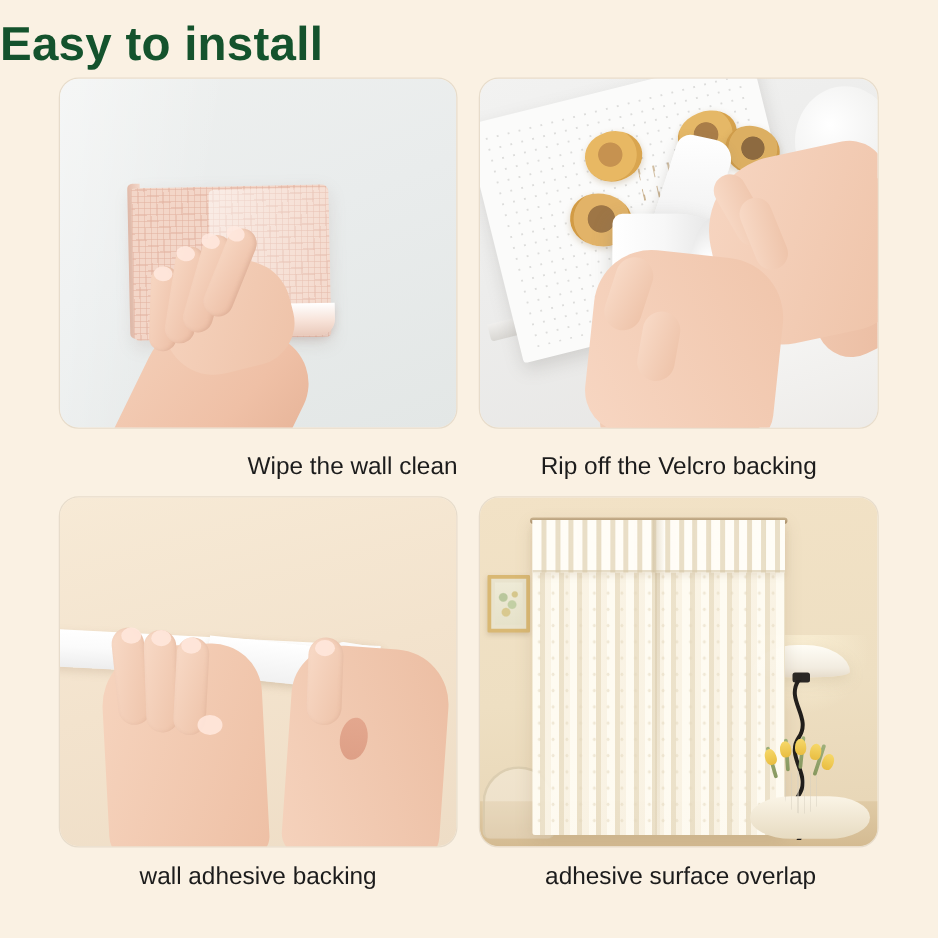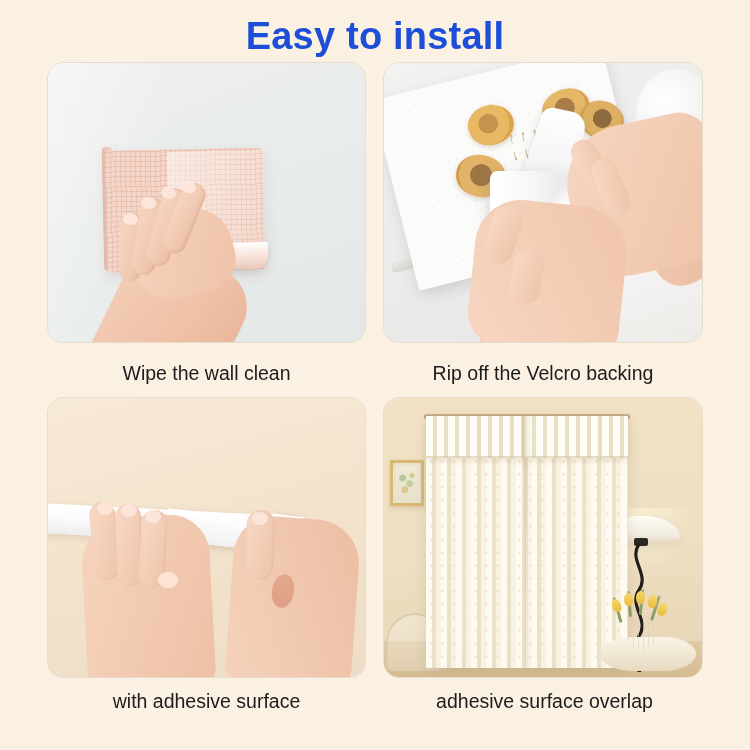--- a/index.html
+++ b/index.html
@@ -7,37 +7,37 @@
   html, body {
     width: 750px; height: 750px;
     background: #faf1e3;
     font-family: "Liberation Sans", sans-serif;
     overflow: hidden;
   }
   .page { position: relative; width: 750px; height: 750px; background: #faf1e3; }
 
   .page-title {
     position: absolute; top: 14px; left: 0; width: 750px;
-    text-align: center; font-size: 38px; color: #1d4ed8;
+    text-align: left; font-size: 38px; color: #14532d;
     letter-spacing: .2px; line-height: 44px;
   }
 
   
   .card { position: absolute; border-radius: 16px; overflow: hidden;
           border: 1px solid #e7dccb; }
   .card .photo { position: absolute; inset: 0; overflow: hidden; }
 
   #card-1 { left: 47px;  top: 62px;  width: 319px; height: 281px; }
   #card-2 { left: 383px; top: 62px;  width: 320px; height: 281px; }
   #card-3 { left: 47px;  top: 397px; width: 319px; height: 281px; }
   #card-4 { left: 383px; top: 397px; width: 320px; height: 281px; }
 
   .caption { position: absolute; text-align: center; color: #1c1c1c;
              font-size: 19.5px; line-height: 31px; }
-  #cap-1 { left: 47px;  top: 358px; width: 319px; }
+  #cap-1 { left: 47px;  top: 358px; width: 319px; text-align: right; }
   #cap-2 { left: 383px; top: 358px; width: 320px; }
   #cap-3 { left: 40px;  top: 686px; width: 333px; }
   #cap-4 { left: 378px; top: 686px; width: 333px; }
   .caption .line { display: block; }
 
   
   .p1-wall { position:absolute; inset:0;
      background: linear-gradient(160deg,#eef0ef 0%,#e9ecec 45%,#e3e7e6 100%); }
   .p1-wall:after{ content:""; position:absolute; left:-10%; top:-5%;
      width:60%; height:110%;
@@ -299,21 +299,21 @@
       <div class="p3-nail" style="left:73px;top:106px;"></div>
       <div class="p3-nail" style="left:97px;top:112px;"></div>
       <div class="p3-nail" style="left:110px;top:174px;width:20px;height:16px;"></div>
       <div class="p3-handR"></div>
       <div class="p3-fng" style="left:198px;top:112px;width:28px;height:70px;transform:rotate(2deg);"></div>
       <div class="p3-nail" style="left:204px;top:114px;"></div>
       <div class="p3-gap"></div>
     </div>
   </div>
   <div class="caption" id="cap-3">
-    <span class="line">with adhesive surface</span>
+    <span class="line">wall adhesive backing</span>
   </div>
 
   <div class="card" id="card-4">
     <div class="photo">
       <div class="p4-room"></div>
       <div class="p4-floor"></div>
       <div class="p4-frame"></div>
       <div class="p4-lamp-glow"></div>
       <div class="p4-lamp-shade"></div>
       <div class="p4-lamp-cap"></div>

